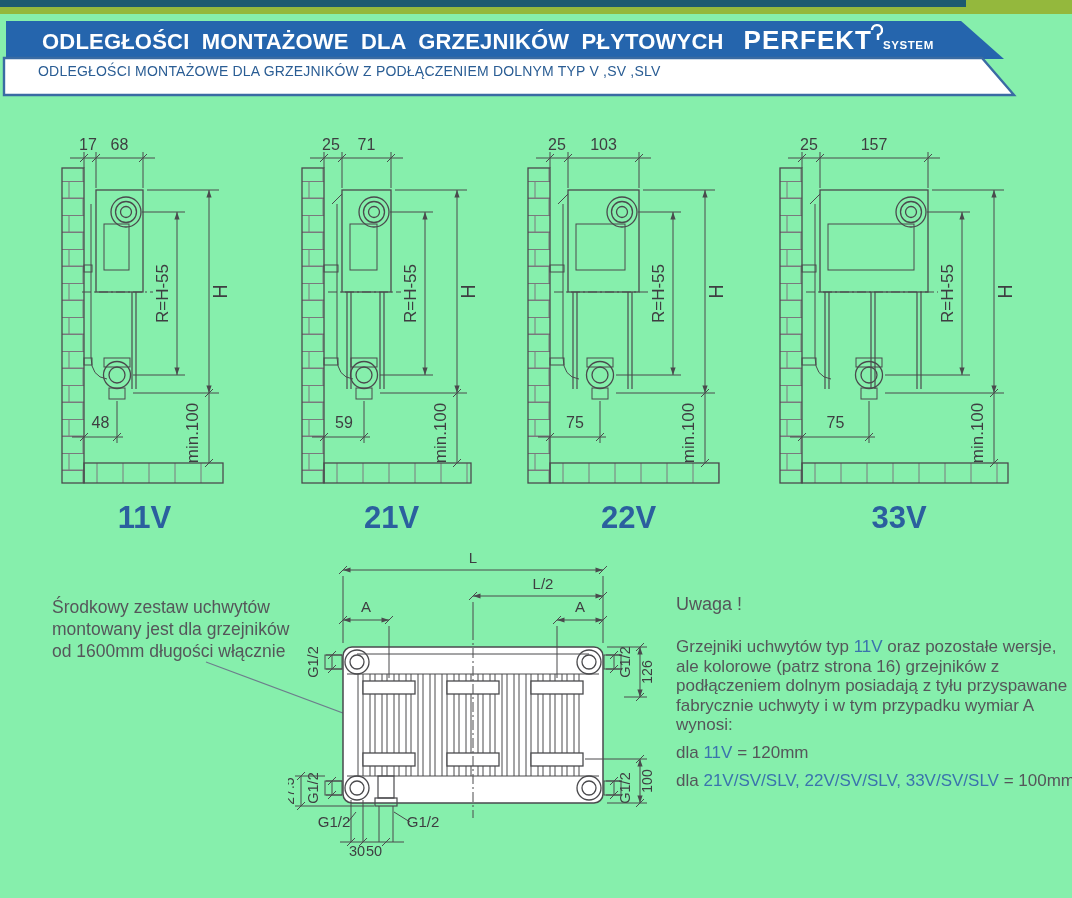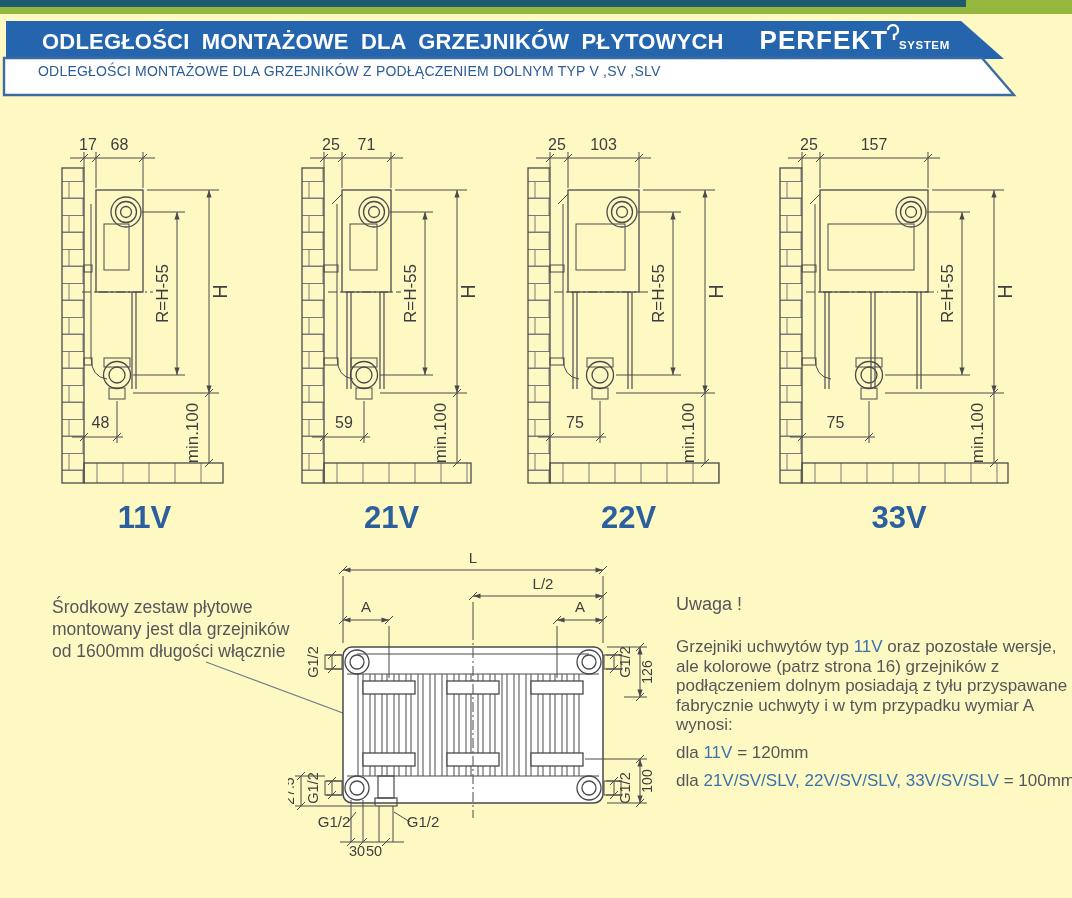--- a/index.html
+++ b/index.html
@@ -1,24 +1,24 @@
 <!DOCTYPE html>
 <html style="--banner_blue: #2565ad; --accent_green: #94b83d; --teal_strip: #1d5a70; --heading_blue: #2a5d94; --highlight_blue: #3a73ad; --text_gray: #55565a; --ink: #4a4a4d; --type_label_blue: #2b5f9e;"><head>
 <meta charset="utf-8">
 <style>
   html,body{margin:0;padding:0;background:#fff;}
-  #page{position:relative;width:1072px;height:898px;background:#fef9c3;overflow:hidden;
+  #page{position:relative;width:1072px;height:898px;background:#86efac;overflow:hidden;
         font-family:"Liberation Sans",sans-serif;color:var(--text_gray,#55565a);}
   .strip-green{position:absolute;left:0;top:0;width:1072px;height:14px;background:var(--accent_green);}
   .strip-teal{position:absolute;left:0;top:0;width:966px;height:7px;background:var(--teal_strip);}
   .banner-main{position:absolute;left:6px;top:21px;width:998px;height:38px;background:var(--banner_blue);
         clip-path:polygon(0 0,95.7% 0,100% 100%,0 100%);display:flex;align-items:center;padding-left:0;}
   .banner-main-inner{display:flex;align-items:baseline;padding-left:36px;color:#fff;white-space:nowrap;}
   .banner-title{font-size:22px;font-weight:bold;letter-spacing:.2px;word-spacing:6px;}
-  .brand{font-size:26px;font-weight:bold;letter-spacing:1px;margin-left:36px;}
+  .brand{font-size:26px;font-weight:bold;letter-spacing:1px;margin-left:20px;}
   .brand-mark{display:inline-block;position:relative;top:-7px;margin-left:-2px;}
   .brand-suffix{font-size:11.5px;font-weight:bold;letter-spacing:.6px;margin-left:0px;text-align:right;}
   .banner-sub-shape{position:absolute;left:2px;top:56px;}
   .banner-sub-text{position:absolute;left:38px;top:63px;font-size:14px;font-weight:400;
         color:var(--heading_blue);letter-spacing:.2px;white-space:nowrap;}
   .xsec{position:absolute;top:130px;}
   svg text{font-family:"Liberation Sans",sans-serif;}
   .note-left{position:absolute;left:52px;top:596px;font-size:17.5px;line-height:22px;color:var(--text_gray);}
   .leader{position:absolute;left:200px;top:653px;pointer-events:none;}
   .rear{position:absolute;left:288px;top:550px;}
@@ -284,21 +284,21 @@
         <line x1="40" y1="307" x2="125" y2="307" stroke="#4a4a4d" stroke-width="1"></line>
         <line x1="48" y1="311" x2="56" y2="303" stroke="#4a4a4d" stroke-width="1"></line>
         <line x1="115" y1="311" x2="123" y2="303" stroke="#4a4a4d" stroke-width="1"></line>
         <line x1="119" y1="271" x2="119" y2="313" stroke="#4a4a4d" stroke-width="1"></line>
         <text x="85.5" y="298" fill="#3e3e41" font-size="16" text-anchor="middle" font-weight="normal">75</text>
         <text x="149" y="398" fill="#2b5f9e" font-size="31" text-anchor="middle" font-weight="bold">33V</text>
       </g>
     </svg>
 
   <div class="note-left">
-    <div>Środkowy zestaw płytowe</div>
+    <div>Środkowy zestaw uchwytów</div>
     <div>montowany jest dla grzejników</div>
     <div>od 1600mm długości włącznie</div>
   </div>
 
   <svg class="leader" width="285" height="118">
     <line x1="6" y1="9" x2="277" y2="110" stroke="#6d7d8c" stroke-width="1.2"></line>
   </svg>
 
   <svg class="rear" id="rear-svg" width="400" height="312" viewBox="0 0 400 312">
       <g>

